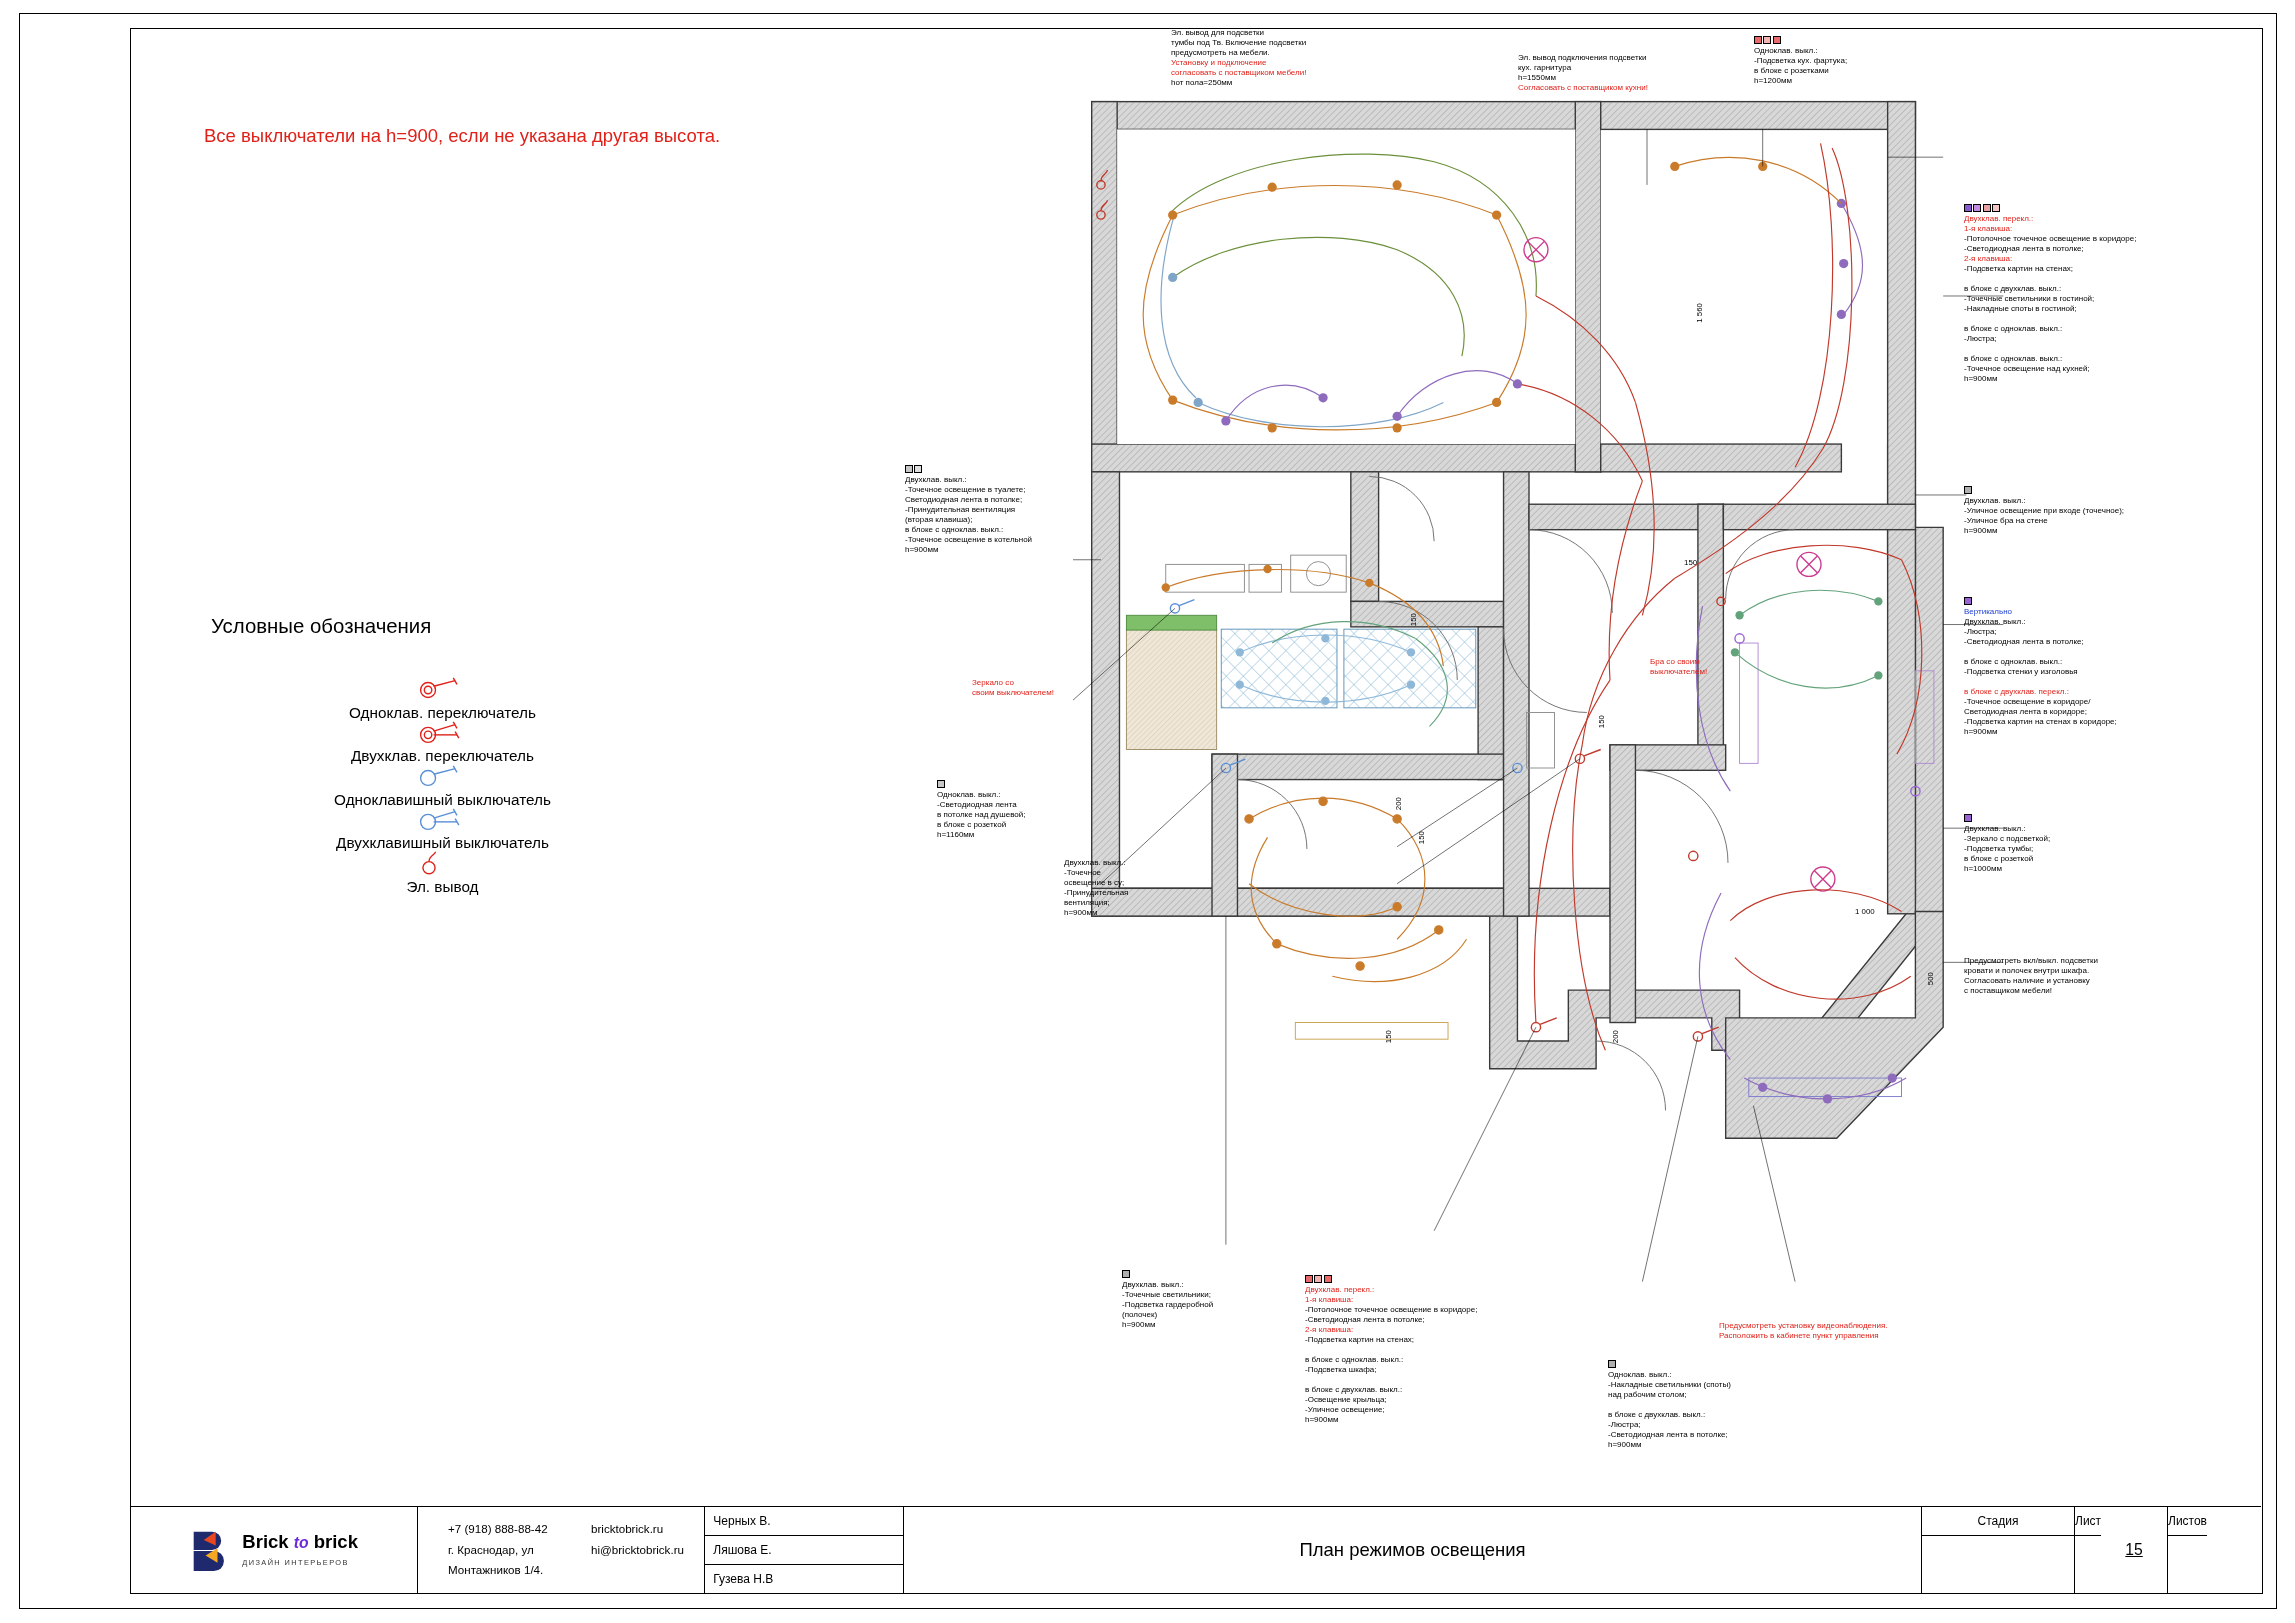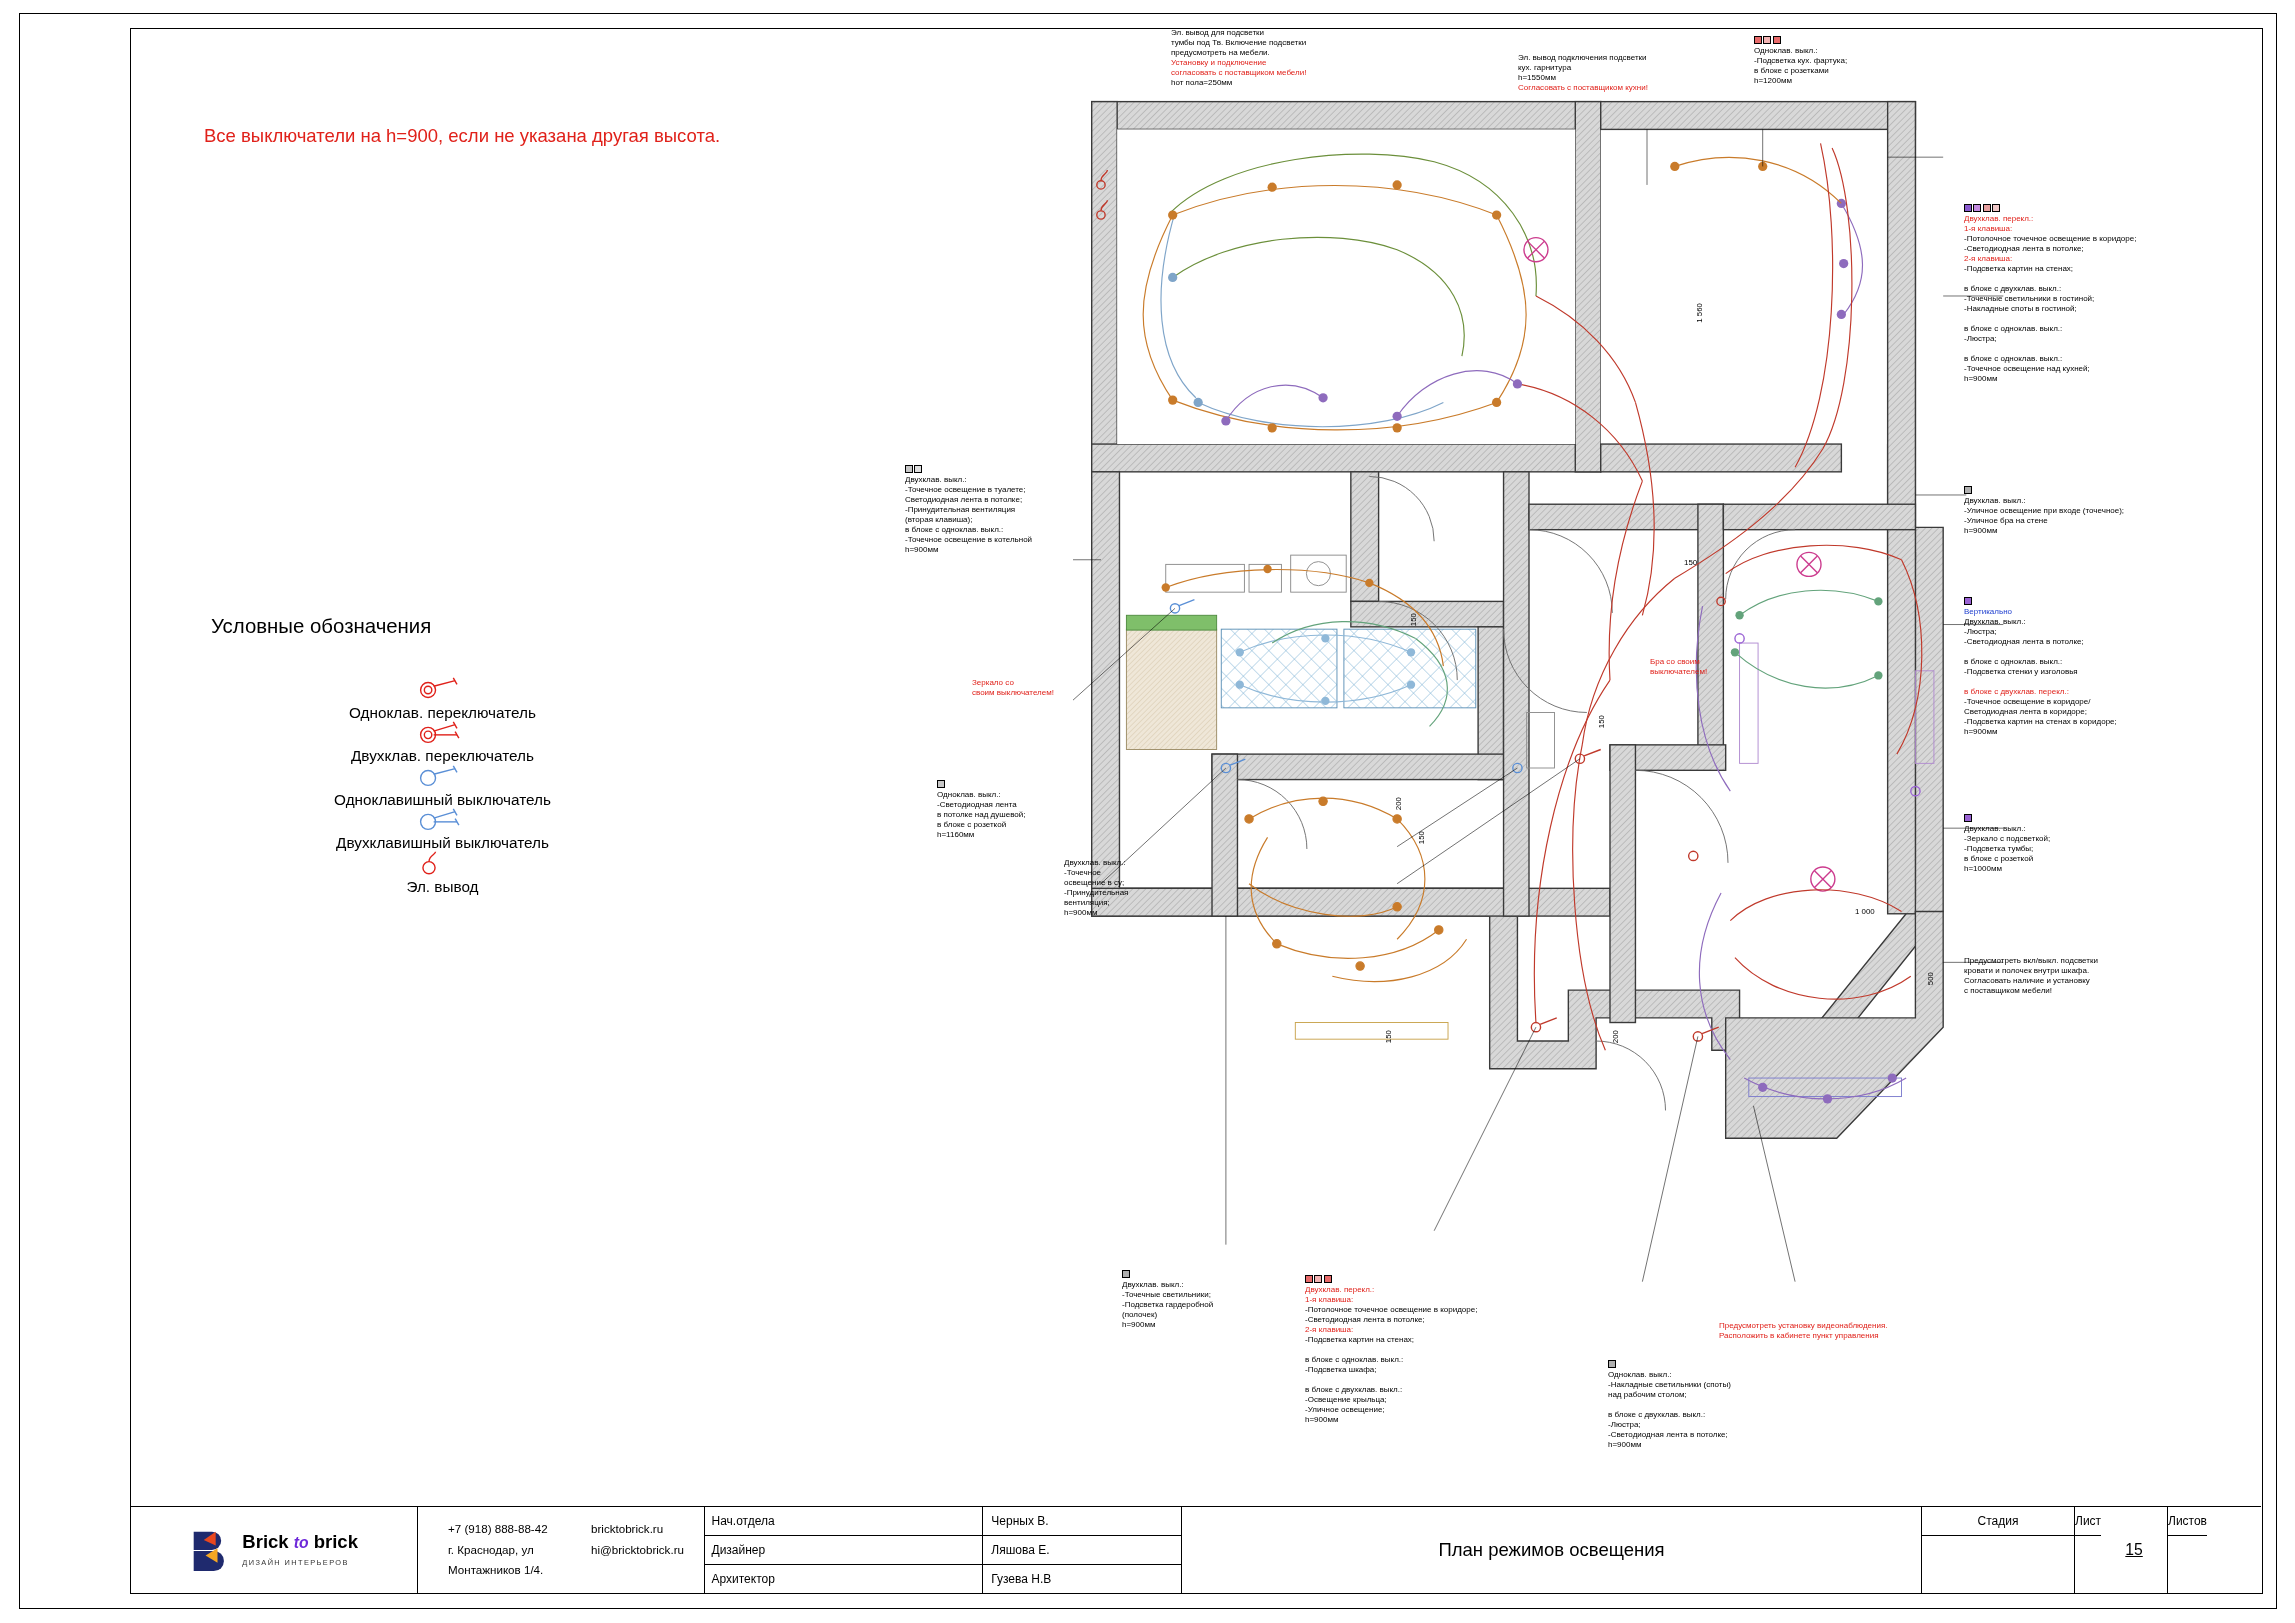--- a/index.html
+++ b/index.html
@@ -442,25 +442,20 @@
       <div class="row">
         <div class="c1">+7 (918)  888-88-42</div>
         <div>bricktobrick.ru</div>
       </div>
       <div class="row">
         <div class="c1">г. Краснодар,  ул Монтажников 1/4.</div>
         <div>hi@bricktobrick.ru</div>
       </div>
     </div>
 
-    <div class="tb-cell tb-roles">
-      <div class="r">Нач.отдела</div>
-      <div class="r">Дизайнер</div>
-      <div class="r">Архитектор</div>
-    </div>
 
     <div class="tb-cell tb-names">
       <div class="r">Черных В.</div>
       <div class="r">Ляшова Е.</div>
       <div class="r">Гузева  Н.В</div>
     </div>
 
     <div class="tb-cell tb-sheetname">План режимов освещения</div>
 
     <div class="tb-cell tb-stage">

